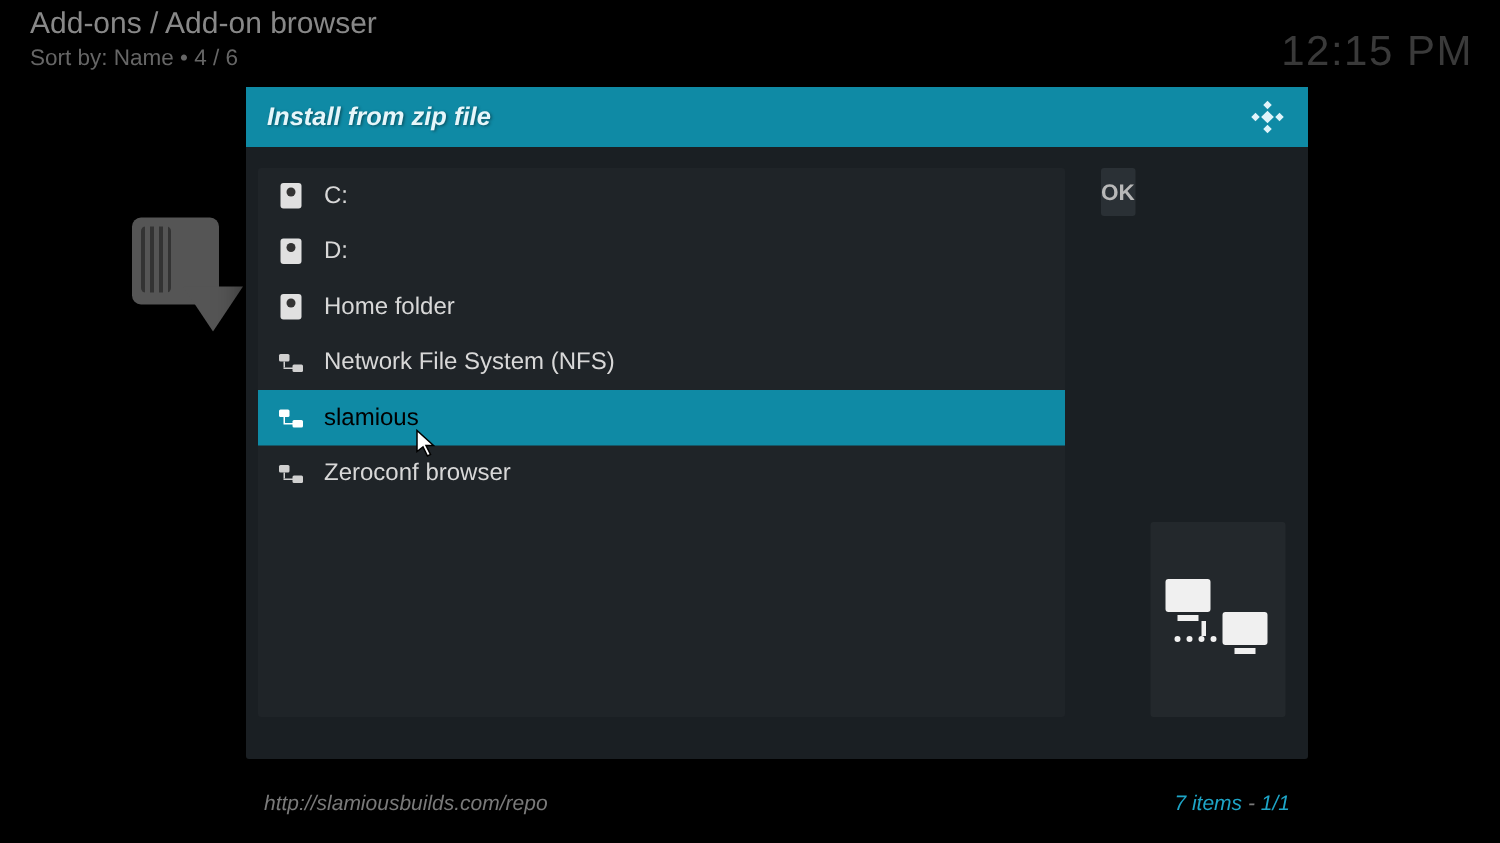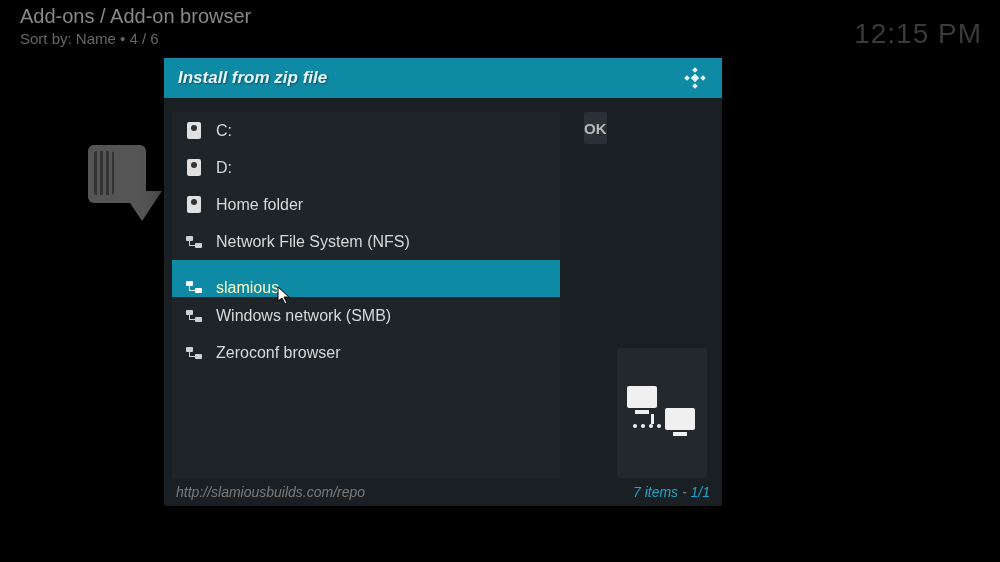--- a/index.html
+++ b/index.html
@@ -65,21 +65,21 @@
       width: 0;
       height: 0;
       border-left: 20px solid transparent;
       border-right: 20px solid transparent;
       border-top: 30px solid #555;
     }
     .dialog {
       position: absolute;
       top: 58px;
       left: 164px;
-      width: 558px;
+      width: 708px;
       height: 448px;
       background: #1a1f23;
       border-radius: 2px;
       box-shadow: 0 0 20px rgba(0,0,0,0.6);
     }
     .dialog-header {
       height: 40px;
       background: #0f8aa5;
       display: flex;
       align-items: center;
@@ -116,22 +116,21 @@
       height: 37px;
       display: flex;
       align-items: center;
       padding: 0 12px;
       color: #d8d8d8;
       font-size: 16px;
       cursor: pointer;
     }
     .file-item.selected {
       background: #0f8aa5;
-      color: #fef9c3;
-      align-items: flex-end;
+      color: #000000;
     }
     .file-item .icon {
       width: 20px;
       height: 20px;
       margin-right: 12px;
       display: flex;
       align-items: center;
       justify-content: center;
     }
     .icon-drive {
@@ -179,20 +178,21 @@
     }
     .preview-box svg { display:block; }
     .dialog-footer {
       height: 28px;
       display: flex;
       align-items: center;
       justify-content: space-between;
       padding: 0 12px;
       font-size: 14px;
       font-style: italic;
+      margin-top: 43px;
     }
     .footer-url { color: #7a7a7a; }
     .footer-count .num { color: #1ea5c7; }
     .footer-count .sep { color: #7a7a7a; }
     .cursor {
       position: absolute;
       top: 286px;
       left: 277px;
       width: 16px;
       height: 20px;
@@ -267,33 +267,20 @@
             <svg width="18" height="14" viewBox="0 0 18 14">
               <g fill="#fff">
                 <rect x="1" y="1" width="7" height="5" rx="1"></rect>
                 <rect x="10" y="8" width="7" height="5" rx="1"></rect>
                 <rect x="4" y="6" width="1" height="4"></rect>
                 <rect x="4" y="10" width="7" height="1"></rect>
               </g>
             </svg>
           </span>
           <span>slamious</span>
-        </div>
-        <div class="file-item">
-          <span class="icon icon-network">
-            <svg width="18" height="14" viewBox="0 0 18 14">
-              <g fill="#d0d0d0">
-                <rect x="1" y="1" width="7" height="5" rx="1"></rect>
-                <rect x="10" y="8" width="7" height="5" rx="1"></rect>
-                <rect x="4" y="6" width="1" height="4"></rect>
-                <rect x="4" y="10" width="7" height="1"></rect>
-              </g>
-            </svg>
-          </span>
-          <span>Windows network (SMB)</span>
         </div>
         <div class="file-item">
           <span class="icon icon-network">
             <svg width="18" height="14" viewBox="0 0 18 14">
               <g fill="#d0d0d0">
                 <rect x="1" y="1" width="7" height="5" rx="1"></rect>
                 <rect x="10" y="8" width="7" height="5" rx="1"></rect>
                 <rect x="4" y="6" width="1" height="4"></rect>
                 <rect x="4" y="10" width="7" height="1"></rect>
               </g>

